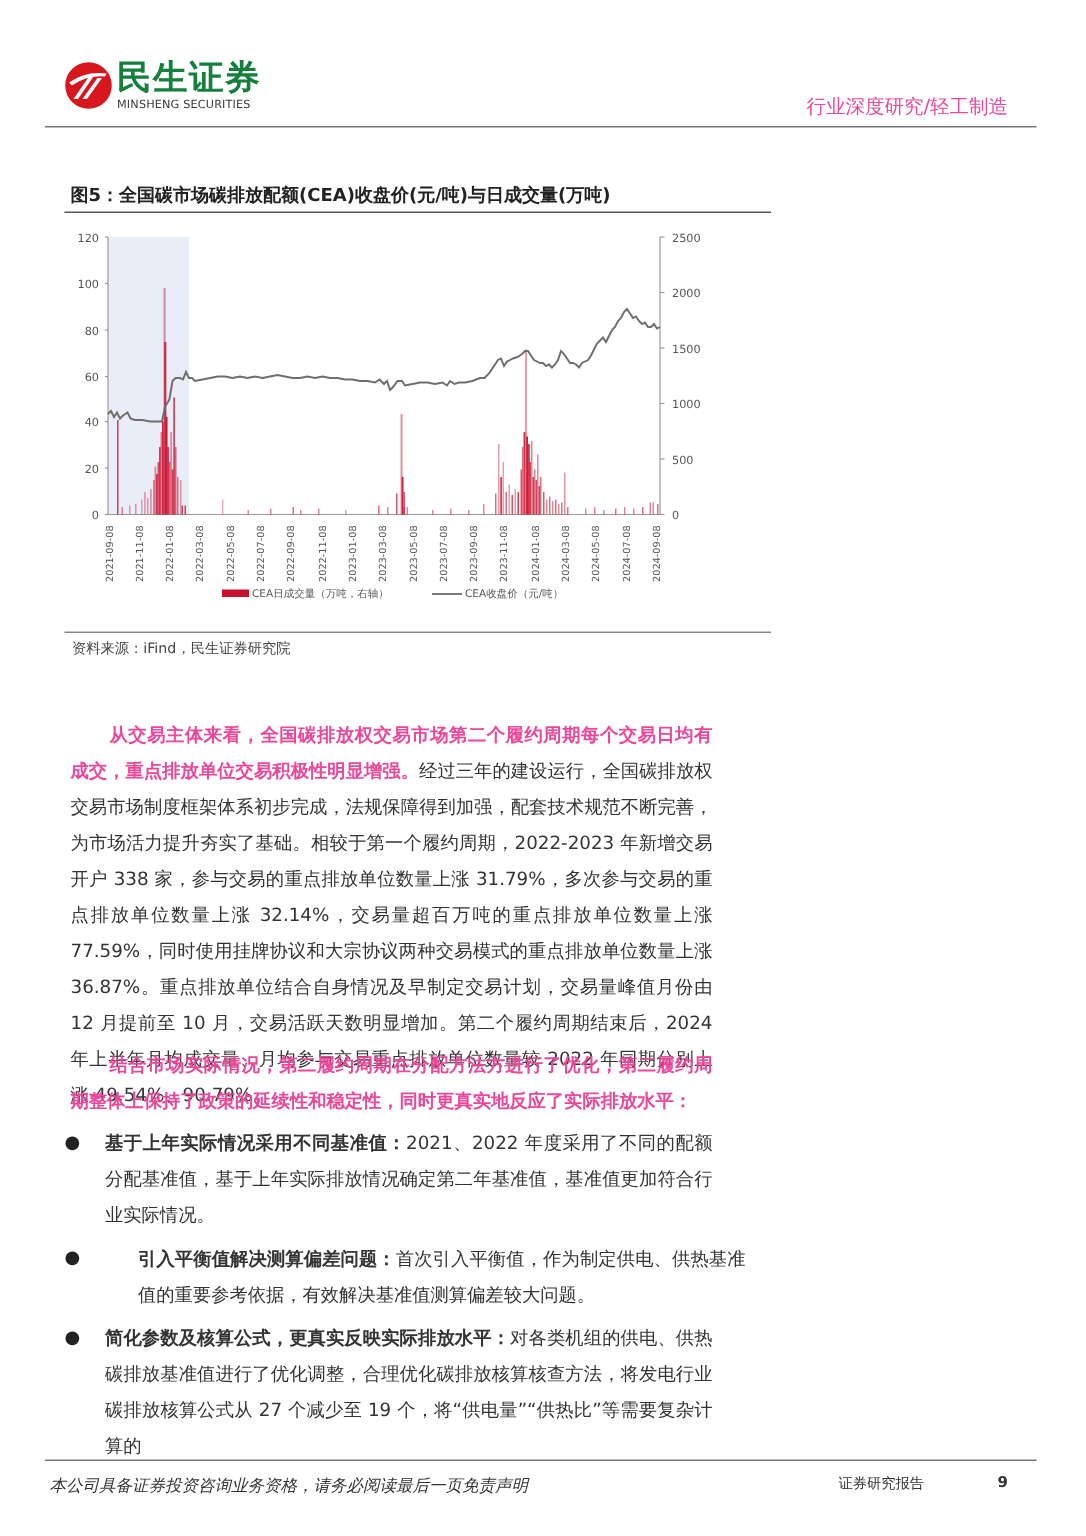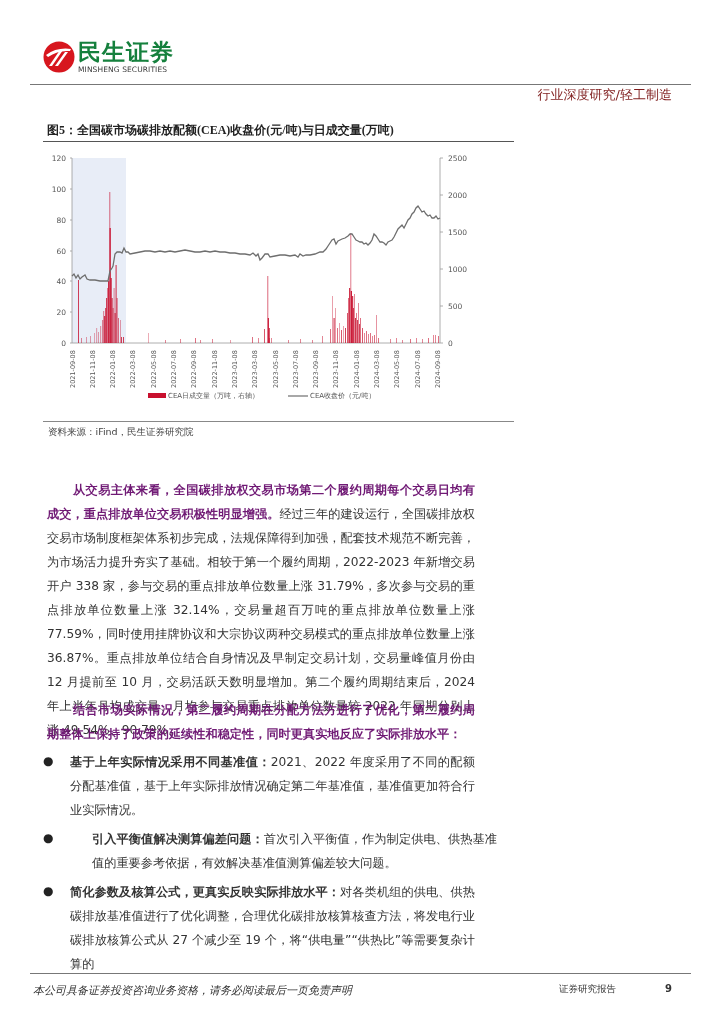--- a/index.html
+++ b/index.html
@@ -2,29 +2,29 @@
 <html><head>
 <meta charset="utf-8">
 <style>
   html, body { margin:0; padding:0; background:#ffffff; }
   body { width:724px; height:1024px; position:relative; overflow:hidden;
          font-family:"DejaVu Sans", "Liberation Sans", sans-serif; color:#333; }
   .abs { position:absolute; }
   .logo-mark { left:43px; top:41px; width:32px; height:32px; }
   .logo-cn { left:78px; top:40px; font-size:23px; font-weight:bold; color:#15803d; letter-spacing:1px; line-height:24px; }
   .logo-en { left:78px; top:65px; font-size:7.5px; font-weight:normal; color:#3a3a3a; letter-spacing:0.1px; }
-  .header-right { right:52px; top:62px; font-size:13px; color:#7f1d1d;margin-top:24px; }
+  .header-right { right:52px; top:62px; font-size:13px; color:#ec4899; }
   .header-rule { left:30px; right:33px; top:84px; height:0; border-top:1px solid #777; }
-  .fig-title { left:47px; top:122px; font-size:12px; font-weight:bold; color:#222;font-family:Liberation Serif, serif; }
+  .fig-title { left:47px; top:122px; font-size:12px; font-weight:bold; color:#222; }
   .fig-rule { left:43px; right:210px; top:141px; border-top:1.5px solid #555; }
   .chart { left:40px; top:148px; width:440px; height:260px; }
   .src-rule { left:43px; right:210px; top:421px; border-top:1.5px solid #888; }
   .source { left:48px; top:426px; font-size:9.5px; color:#444; }
   .para { left:47px; width:428px; font-size:12.2px; line-height:24px; color:#333; text-align:justify; }
-  .para b { color:#701a75; }
+  .para b { color:#ec4899; }
   .indent { text-indent:26px; }
   .bullet-dot { left:43px; font-size:12px; color:#222; }
   .bullet-body { left:70px; width:405px; font-size:12.2px; line-height:24px; color:#333; text-align:justify; }
   .footer-rule { left:30px; right:33px; top:973px; border-top:1px solid #777; }
   .footer-left { left:33px; top:983px; font-size:11px; color:#333;font-style:italic; }
   .footer-mid { left:559px; top:983px; font-size:9.5px; color:#333;text-align:right; }
   .footer-page { left:665px; top:983px; font-size:10px; font-weight:bold; color:#333; }
 </style>
 </head>
 <body>

